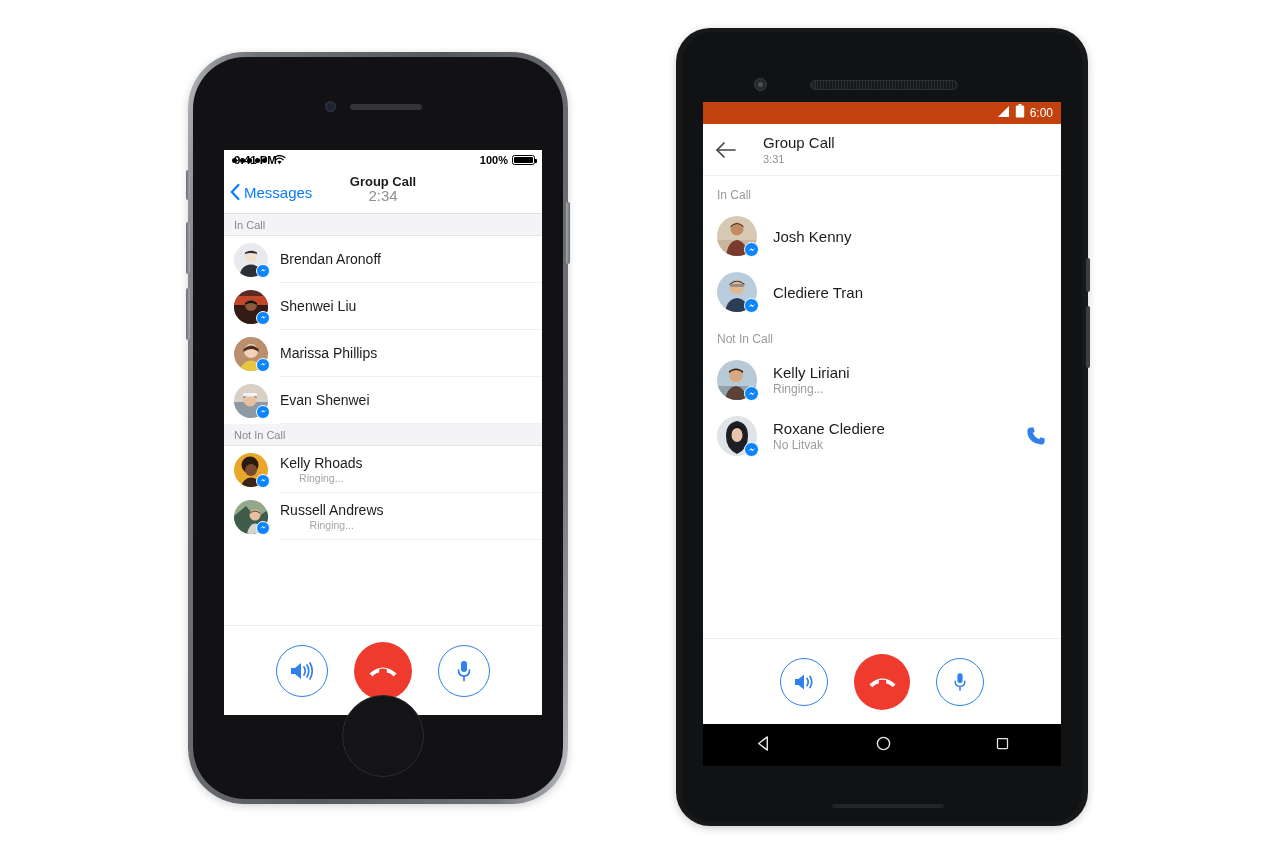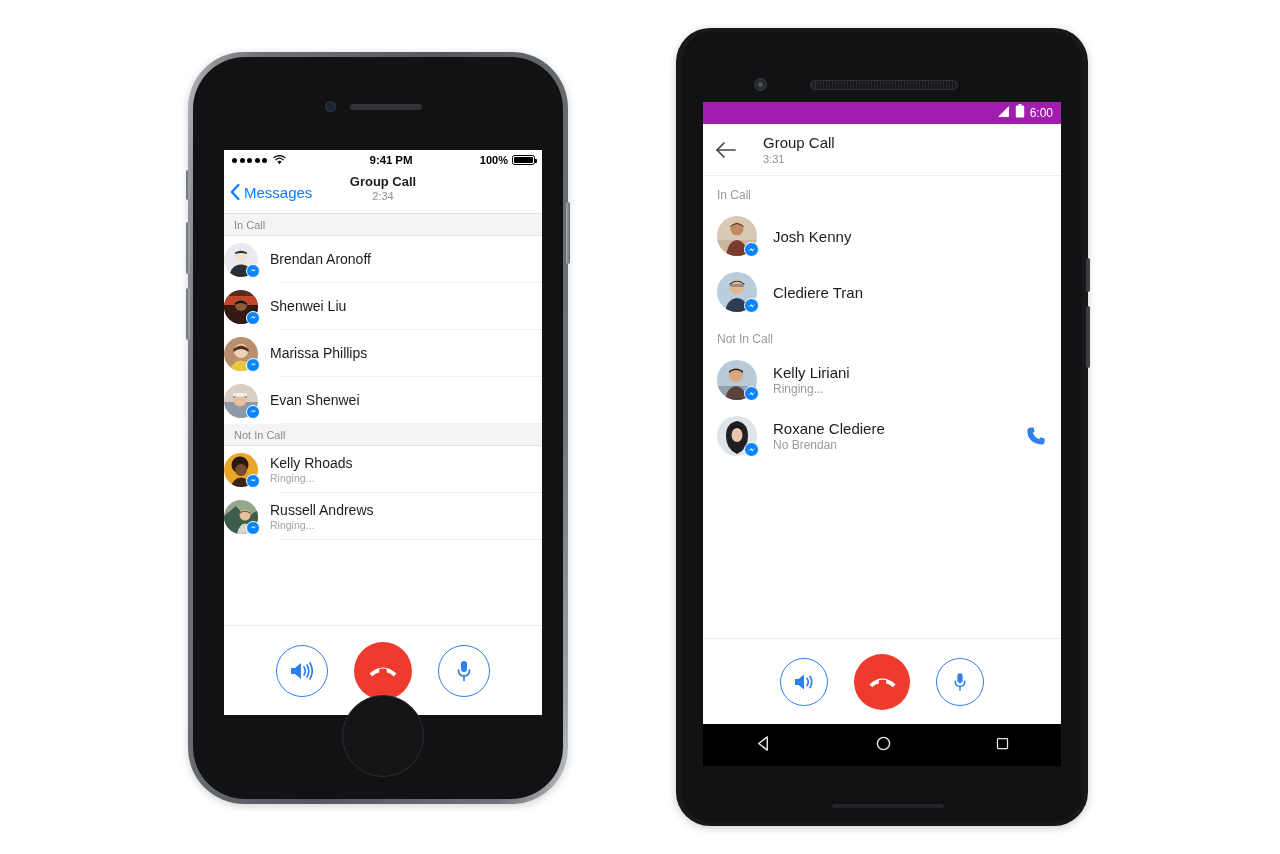--- a/index.html
+++ b/index.html
@@ -66,21 +66,21 @@
   
   .ios-status {
     height: 20px; display: flex; align-items: center;
     padding: 0 7px 0 8px; font-size: 11px; color: #000; font-weight: 600;
     position: relative;
   }
   .ios-dots { display: flex; gap: 2.5px; align-items: center; }
   .ios-dots i { width: 5px; height: 5px; border-radius: 50%; background: #000; display:block; }
   .ios-wifi { margin-left: 6px; display: flex; align-items: flex-end; }
   .ios-time {
-    position: absolute; left: 16px; right: 0; text-align: center;
+    position: absolute; left: 10px; right: 0; text-align: left;
     font-size: 11.5px; font-weight: 700; letter-spacing: -.1px;
   }
   .ios-right { margin-left: auto; display: flex; align-items: center; gap: 4px; }
   .ios-batt-txt { font-size: 11px; font-weight: 700; margin-left: 6px; }
   .ios-batt {
     width: 23px; height: 10px; border: 1px solid #000; border-radius: 2.5px;
     position: relative; padding: 1px;
   }
   .ios-batt::after {
     content:""; position:absolute; right:-3px; top:3px; width:2px; height:4px;
@@ -96,31 +96,31 @@
   }
   .ios-back {
     position: absolute; left: 6px; top: 50%; transform: translateY(-50%);
     display: flex; align-items: center; gap: 4px;
     color: #0a7cff; font-size: 15px; cursor: pointer; text-align: center;
   }
   .ios-nav-title-wrap {
     position: absolute; left: 0; right: 0; top: 4px; text-align: center;
   }
   .ios-nav-title { font-size: 13px; font-weight: 600; color: #1c1c1e; line-height: 15px; }
-  .ios-nav-sub { font-size: 11px; color: #8e8e93; line-height: 14px; }
+  .ios-nav-sub { font-size: 15px; color: #8e8e93; line-height: 14px; }
 
   
   .sec-head-ios {
     height: 22px; background: #f4f4f6; border-bottom: 1px solid #e5e5e7;
     display: flex; align-items: center; padding-left: 10px;
     font-size: 11px; color: #8a8a8e;
   }
   .row-ios {
-    display: flex; align-items: center; height: 47px; 
-    background: #fff; position: relative;
+    display: flex; align-items: center; height: 47px; padding-left: 10px;
+    background: #fff; position: relative; text-align: center;
   }
   .row-ios::after {
     content:""; position:absolute; left: 56px; right:0; bottom:0;
     height:1px; background:#f0f0f0;
   }
   .row-ios .av { margin-right: 12px; }
   .row-ios .nm { font-size: 14px; color: #1c1c1e; line-height: 17px; }
   .row-ios .st { font-size: 10.5px; color: #a3a3a8; line-height: 13px; }
 
   
@@ -198,21 +198,21 @@
   }
   .and-btn {
     position: absolute; right: -2px; width: 4px; border-radius: 3px;
     background: #3c3e42;
   }
   .and-b1 { top: 230px; height: 34px; }
   .and-b2 { top: 278px; height: 62px; }
 
   
   .and-status {
-    height: 22px; background: #a21caf;
+    height: 22px; background: #c2410c;
     display: flex; align-items: center; justify-content: flex-end;
     gap: 5px; padding-right: 8px;
   }
   .and-status .t { font-size: 12px; color: #fff; font-weight: 400; }
   .and-appbar {
     height: 52px; background: #fff; display: flex; align-items: center;
     padding-left: 12px; border-bottom: 1px solid #eee;
   }
   .and-back { width: 30px; display: flex; align-items: center; cursor: pointer; }
   .and-title { font-size: 15px; color: #1c1c1e; line-height: 18px; }
@@ -577,21 +577,21 @@
                 </svg>
               </div>
               <span class="badge">
                 <svg width="10" height="10" viewBox="0 0 10 10">
                     <path d="M1.2 6.3 L4.2 3.2 L5.8 4.8 L8.3 3 L5.5 6.2 L3.9 4.7 L1.2 6.3 Z" fill="#fff"></path>
                   </svg>
               </span>
             </div>
             <div>
               <div class="nm">Roxane Clediere</div>
-              <div class="st">No Brendan</div>
+              <div class="st">No Litvak</div>
             </div>
             <div class="redial">
               <svg width="22" height="22" viewBox="0 0 24 24">
                 <path d="M6.6 2.6 L9.3 2.6 L10.6 7 L8.4 8.6 Q10.4 13 15.4 15.6 L17 13.4 L21.4 14.7 L21.4 17.4 Q21.4 21.4 17.4 21.4 Q2.6 19 2.6 6.6 Q2.6 2.6 6.6 2.6 Z" fill="#2f80ed"></path>
               </svg>
             </div>
           </div>
 
           <div class="grow"></div>
 

